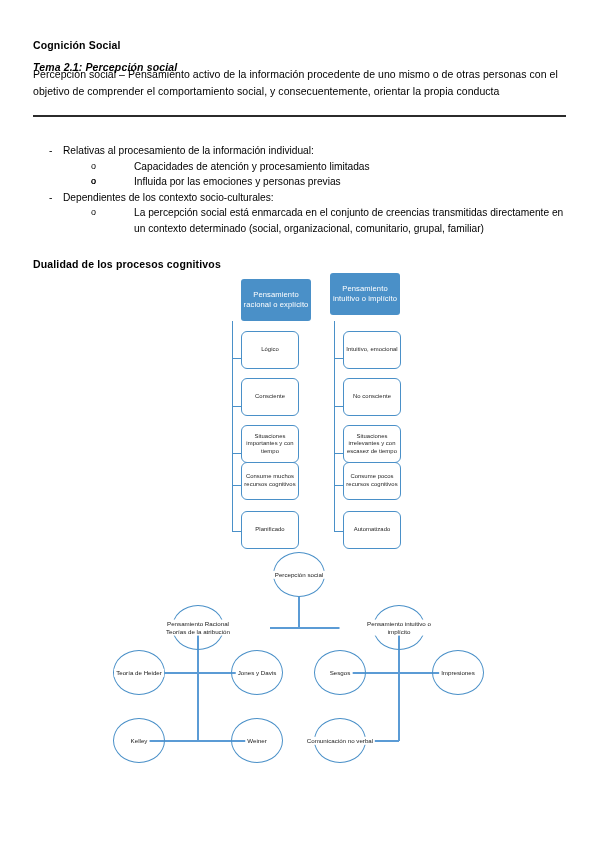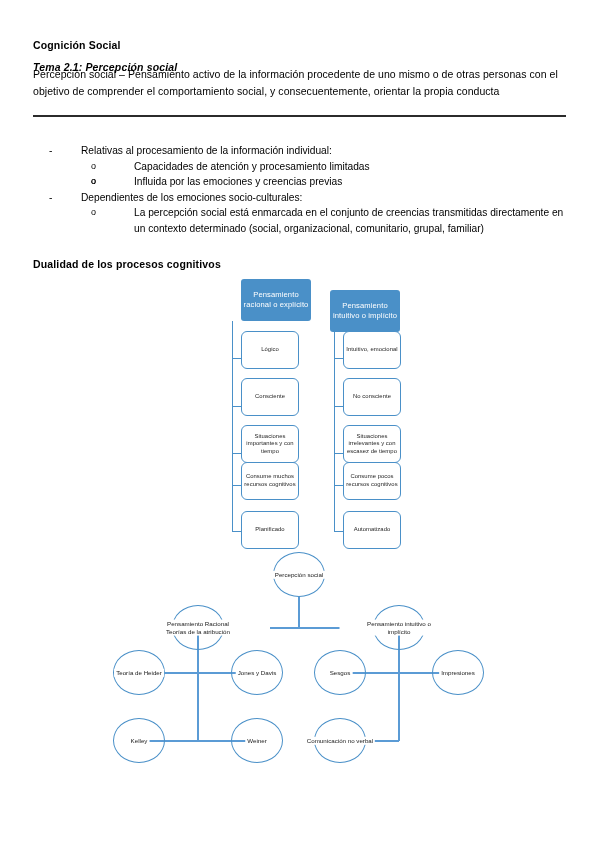--- a/index.html
+++ b/index.html
@@ -17,21 +17,21 @@
   .h-bold{font-size:10.5px;font-weight:bold;letter-spacing:.15px;line-height:14px;}
   .para{font-size:10.5px;line-height:17px;font-weight:400;letter-spacing:.05px;}
 
   .rule-box{position:absolute;left:33px;width:533px;}
   .rule{height:0;border-top:1.1px solid #2b2b2b;}
   .rule-head{font-size:10.2px;font-weight:bold;letter-spacing:.2px;padding:3px 0 4px 2px;}
 
   ul.lvl1{list-style:none;margin:0;padding:0;}
   li.d1{position:relative;font-size:10.2px;line-height:15.6px;padding-left:0;}
   li.d1 .dash{position:absolute;left:16px;top:0;}
-  li.d1 .t{display:block;margin-left:48px;}
+  li.d1 .t{display:block;margin-left:30px;}
   li.d2{position:relative;font-size:10.2px;line-height:15.6px;}
   li.d2 .circ{position:absolute;left:58px;top:0;font-size:9px;}
   li.d2 .t{display:block;margin-left:101px;}
 
   
   #chart1{position:absolute;left:0;top:0;width:599px;height:848px;pointer-events:none;}
   .node{position:absolute;box-sizing:border-box;display:flex;align-items:center;justify-content:center;text-align:center;}
   .blue-head{
     background:#4A90C8;color:#ffffff;border-radius:3px;
     font-size:7.6px;line-height:9.6px;font-weight:400;letter-spacing:.1px;
@@ -77,25 +77,25 @@
       </li>
       <li class="d2">
         <span class="circ">o</span>
         <span class="t">Capacidades de atención y procesamiento limitadas</span>
       </li>
       <li class="d2">
         <span class="circ">o</span>
       </li>
       <li class="d2">
         <span class="circ">o</span>
-        <span class="t">Influida por las emociones y creencias previas</span>
+        <span class="t">Influida por las emociones y personas previas</span>
       </li>
       <li class="d1">
         <span class="dash">-</span>
-        <span class="t">Dependientes de los emociones socio-culturales:</span>
+        <span class="t">Dependientes de los contexto socio-culturales:</span>
       </li>
       <li class="d2">
         <span class="circ">o</span>
         <span class="t">La percepción social está enmarcada en el conjunto de creencias transmitidas directamente en un contexto determinado (social, organizacional, comunitario, grupal, familiar)</span>
       </li>
     </ul>
   </div>
 
   <div class="txt h-bold" style="top:257px;">Dualidad de los procesos cognitivos</div>
 
@@ -113,21 +113,21 @@
 
     <div class="conn" style="left:232px;top:453px;width:9px;height:1.4px;"></div>
     <div class="node wbox" style="left:241px;top:425px;width:58px;height:38px;">Situaciones importantes y con tiempo</div>
 
     <div class="conn" style="left:232px;top:485px;width:9px;height:1.4px;"></div>
     <div class="node wbox" style="left:241px;top:462px;width:58px;height:38px;">Consume muchos recursos cognitivos</div>
 
     <div class="conn" style="left:232px;top:531px;width:9px;height:1.4px;"></div>
     <div class="node wbox" style="left:241px;top:511px;width:58px;height:38px;">Planificado</div>
 
-    <div class="node blue-head" style="left:330px;top:290px;width:70px;height:42px;">Pensamiento intuitivo o implícito</div>
+    <div class="node blue-head" style="left:330px;top:273px;width:70px;height:42px;">Pensamiento intuitivo o implícito</div>
     <div class="conn" style="left:334px;top:321px;width:1.4px;height:211px;"></div>
 
     <div class="conn" style="left:334px;top:358px;width:9px;height:1.4px;"></div>
     <div class="node wbox" style="left:343px;top:331px;width:58px;height:38px;">Intuitivo, emocional</div>
 
     <div class="conn" style="left:334px;top:406px;width:9px;height:1.4px;"></div>
     <div class="node wbox" style="left:343px;top:378px;width:58px;height:38px;">No consciente</div>
 
     <div class="conn" style="left:334px;top:453px;width:9px;height:1.4px;"></div>
     <div class="node wbox" style="left:343px;top:425px;width:58px;height:38px;">Situaciones irrelevantes y con escasez de tiempo</div>

